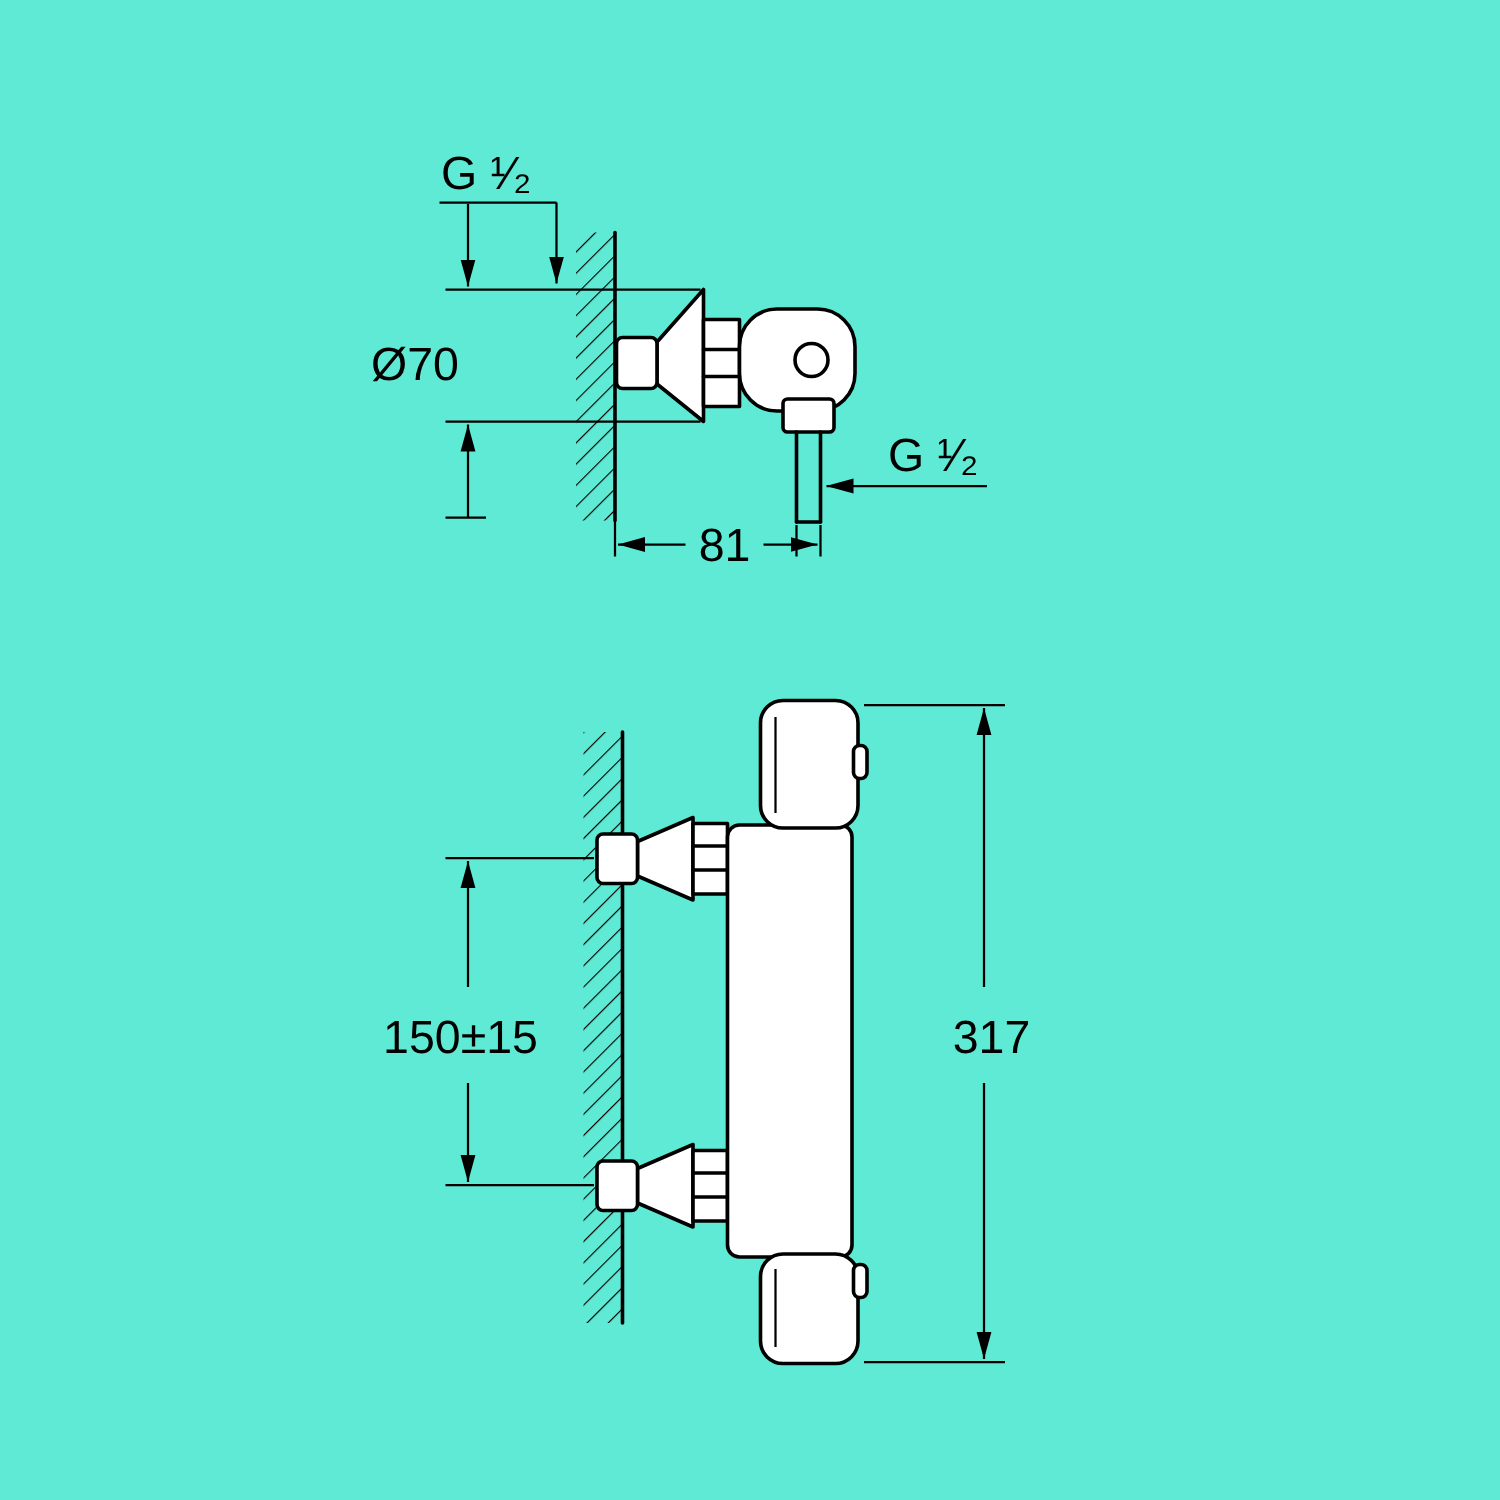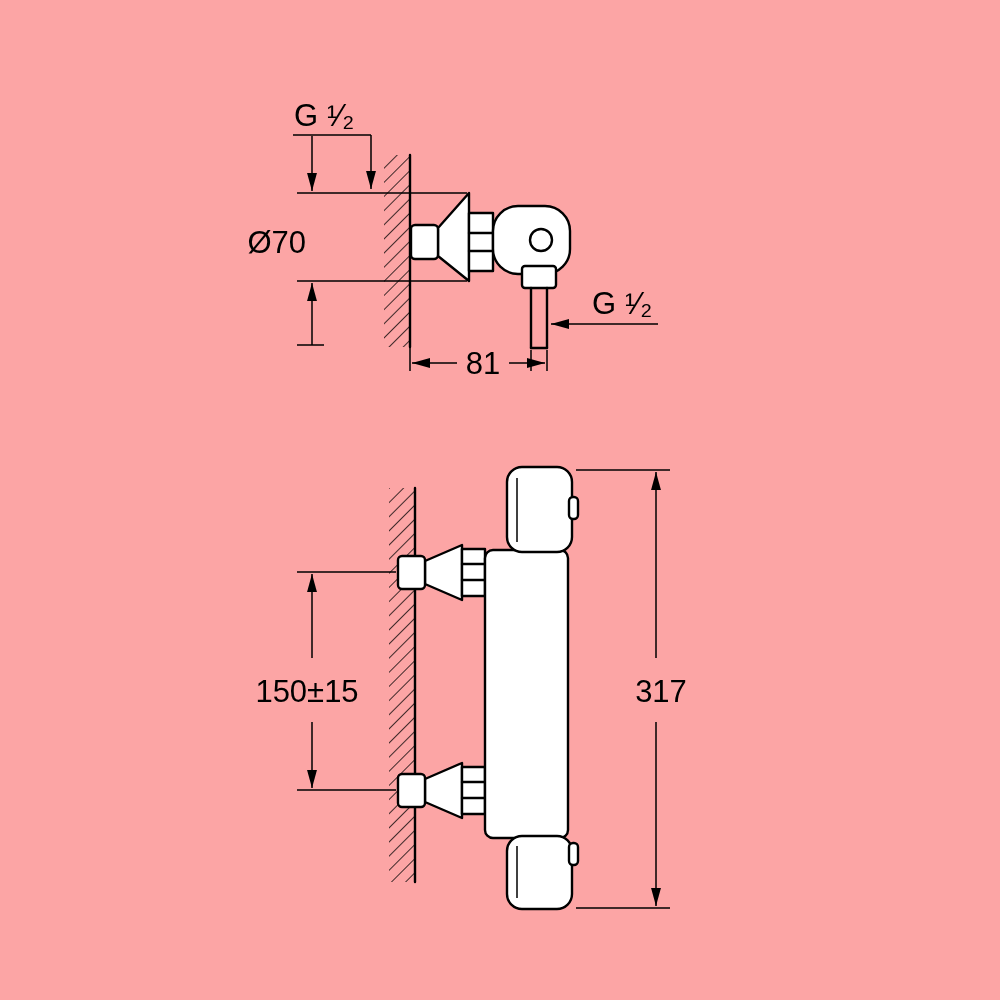--- a/index.html
+++ b/index.html
@@ -7,21 +7,21 @@
     padding: 0;
     background: #ffffff;
     width: 1000px;
     height: 1000px;
     font-family: "Liberation Sans", sans-serif;
   }
   .stage {
     position: relative;
     width: 1000px;
     height: 1000px;
-    background: #fca5a5;
+    background: #5eead4;
     overflow: hidden;
   }
   svg { display: block; }
   .obj  { stroke: #000000; stroke-width: 2.4; fill: none; stroke-linejoin: round; stroke-linecap: round; }
   .objf { stroke: #000000; stroke-width: 2.4; fill: #ffffff; stroke-linejoin: round; }
   .dim  { stroke: #000000; stroke-width: 1.5; fill: none; stroke-linecap: butt; }
   .dimtext {
     font-family: "Liberation Sans", sans-serif;
     font-size: 31px;
     fill: #000000;

